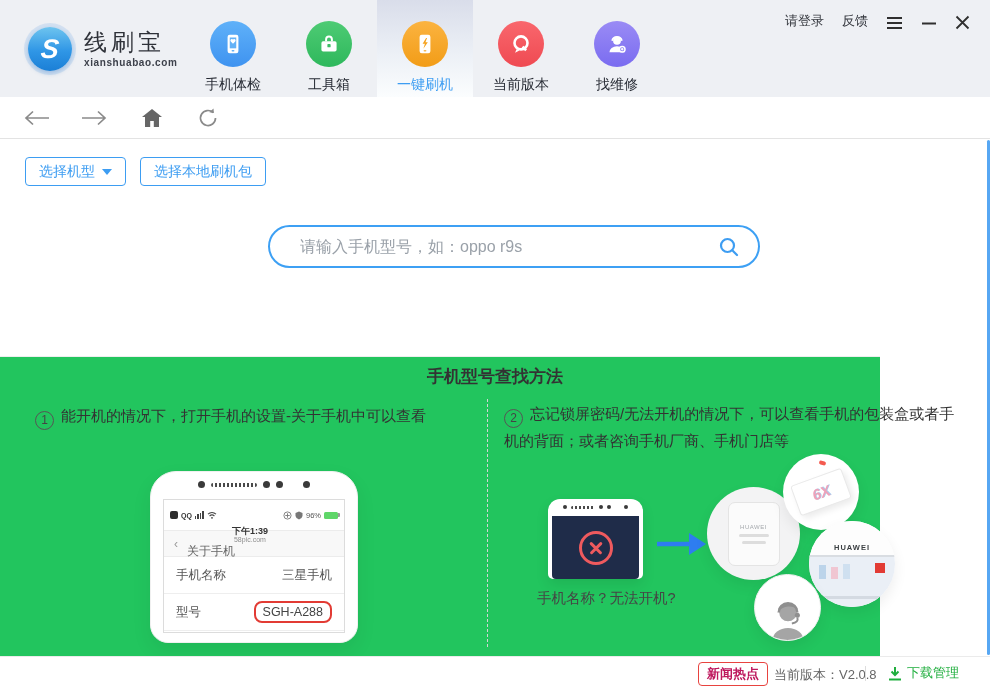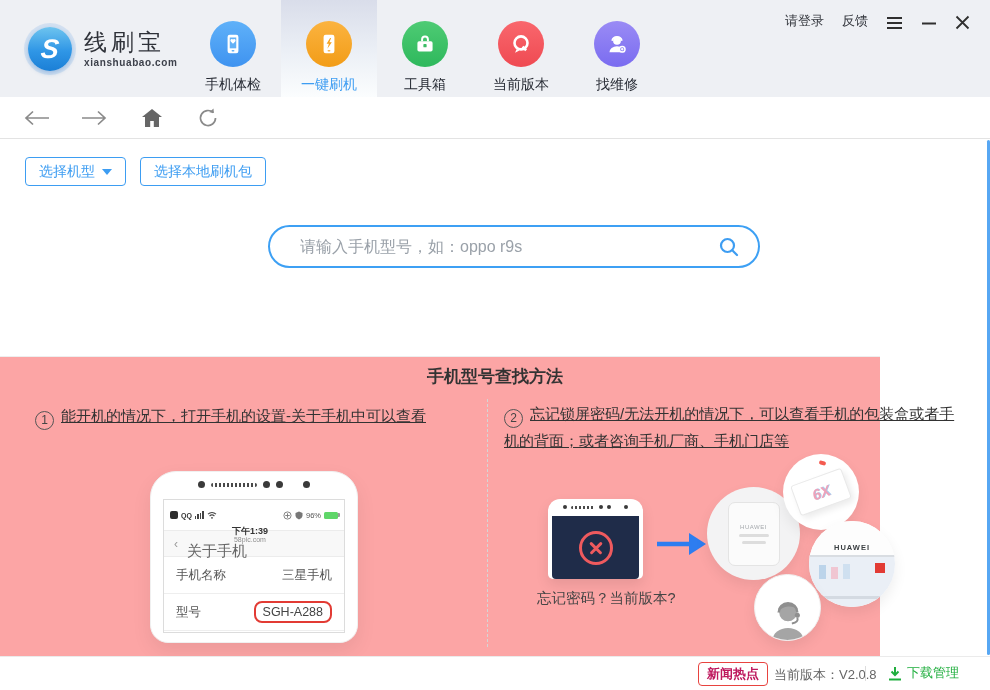--- a/index.html
+++ b/index.html
@@ -54,23 +54,23 @@
 
   .search-box {
     position:absolute; left:268px; top:225px; width:492px; height:43px;
     border:2px solid #3da0f4; border-radius:22px; background:#fff;
     display:flex; align-items:center; padding:0 18px 0 30px;
   }
   .search-input { flex:1; border:none; outline:none; font-size:16px; color:#333; background:transparent; font-family:inherit; }
   .search-input::placeholder { color:#9aa1a9; }
 
   
-  .guide { position:absolute; left:0; top:356px; width:880px; height:300px; background:#fca5a5; border-top:1px solid #eee; }
+  .guide { position:absolute; left:0; top:356px; width:880px; height:300px; background:#22c55e; border-top:1px solid #eee; }
   .guide-title { position:absolute; left:0; top:8px; width:990px; text-align:center; font-size:17px; font-weight:600; color:#333; }
-  .step { position:absolute; font-size:15px; color:#333; line-height:25px;text-decoration:underline; }
+  .step { position:absolute; font-size:15px; color:#333; line-height:25px; }
   .step1 { left:35px; top:46px; width:445px; }
   .step2 { left:504px; top:44px; width:458px; }
   .num-badge {
     display:inline-flex; width:19px; height:19px; border:1px solid #555; border-radius:50%;
     align-items:center; justify-content:center; font-size:12px; color:#444; margin-right:7px; vertical-align:-3px;
   }
   .col-divider { position:absolute; left:487px; top:42px; height:248px; border-left:1px dashed #d5d5d5; }
 
   
   .phone-card {
@@ -89,21 +89,21 @@
   .bars { display:flex; align-items:flex-end; gap:1px; }
   .bars i { display:block; width:1.5px; background:#444; }
   .sb-center { text-align:center; line-height:1.15; }
   .sb-time { font-size:9px; font-weight:bold; color:#333;margin-top:40px; }
   .sb-site { font-size:7px; color:#8f8f8f; }
   .sb-pct { font-size:7.5px; color:#555; }
   .battery { width:14px; height:7px; background:#5fd669; border-radius:1.5px; position:relative; }
   .battery:after { content:""; position:absolute; right:-2.5px; top:1.5px; width:2px; height:4px; background:#9b9b9b; border-radius:0 1px 1px 0; }
   .about-row { height:27px; background:#f8f8f8; border-top:1px solid #ececec; border-bottom:1px solid #ececec; display:flex; align-items:center; gap:9px; padding:0 10px; }
   .chev { color:#9a9a9a; font-size:12px; }
-  .about-label { font-size:15px; color:#666;margin-top:15px; }
+  .about-label { font-size:12px; color:#666;margin-top:15px; }
   .spec-row { height:36px; display:flex; align-items:center; justify-content:space-between; padding:0 12px; font-size:12.5px; color:#555; }
   .spec-row.bordered { border-top:1px solid #eee; border-bottom:1px solid #eee; height:38px; }
   .model-box { border:2px solid #e23b34; border-radius:8px; padding:2px 7px; color:#444; }
 
   
   .locked-phone {
     position:absolute; left:548px; top:142px; width:95px; height:80px; background:#fff;
     border-radius:12px 12px 5px 5px; box-shadow:0 6px 14px rgba(0,0,0,.09);
   }
   .locked-screen { position:absolute; left:4px; right:4px; top:17px; bottom:0; background:#1f2c49; border-radius:0 0 4px 4px; display:flex; align-items:center; justify-content:center; }
@@ -166,39 +166,39 @@
       <div class="nav-circle nc-blue">
         <svg width="26" height="26" viewBox="0 0 24 24">
             <rect x="7" y="3.5" width="10" height="17" rx="2" fill="#fff"></rect>
             <rect x="9" y="6" width="6" height="10" fill="#64b2f7"></rect>
             <path d="M12 14.2 l-2.1-2.1 a1.35 1.35 0 1 1 2.1-1.7 a1.35 1.35 0 1 1 2.1 1.7 z" fill="#fff" transform="translate(0,-2.5)"></path>
             <rect x="10.7" y="17.6" width="2.6" height="1.3" rx="0.6" fill="#64b2f7"></rect>
           </svg>
       </div>
       <div class="nav-label">手机体检</div>
     </div>
+    <div class="nav-item">
+      <div class="nav-circle nc-green">
+        <svg width="26" height="26" viewBox="0 0 24 24">
+            <path d="M9.3 9.5 v-1.7 a2.7 2.7 0 0 1 5.4 0 v1.7" fill="none" stroke="#fff" stroke-width="1.8"></path>
+            <rect x="5" y="9.5" width="14" height="9.5" rx="1.6" fill="#fff"></rect>
+            <rect x="10.5" y="12" width="3" height="3" rx="0.8" fill="#3bbd65"></rect>
+          </svg>
+      </div>
+      <div class="nav-label">工具箱</div>
+    </div>
     <div class="nav-item active">
       <div class="nav-circle nc-orange">
         <svg width="26" height="26" viewBox="0 0 24 24">
             <rect x="7" y="3.5" width="10" height="17" rx="2" fill="#fff"></rect>
             <path d="M13 6.5 l-3.2 5.3 h2.1 l-1.4 4.6 4.1-6 h-2.2 l1.5-3.9 z" fill="#f6a21d"></path>
             <rect x="10.7" y="17.6" width="2.6" height="1.3" rx="0.6" fill="#f6ba55"></rect>
           </svg>
       </div>
       <div class="nav-label">一键刷机</div>
-    </div>
-    <div class="nav-item">
-      <div class="nav-circle nc-green">
-        <svg width="26" height="26" viewBox="0 0 24 24">
-            <path d="M9.3 9.5 v-1.7 a2.7 2.7 0 0 1 5.4 0 v1.7" fill="none" stroke="#fff" stroke-width="1.8"></path>
-            <rect x="5" y="9.5" width="14" height="9.5" rx="1.6" fill="#fff"></rect>
-            <rect x="10.5" y="12" width="3" height="3" rx="0.8" fill="#3bbd65"></rect>
-          </svg>
-      </div>
-      <div class="nav-label">工具箱</div>
     </div>
     <div class="nav-item">
       <div class="nav-circle nc-red">
         <svg width="26" height="26" viewBox="0 0 24 24">
             <circle cx="12" cy="11" r="6" fill="none" stroke="#fff" stroke-width="2.4"></circle>
             <path d="M13.5 14.5 l3.2 3.4" stroke="#fff" stroke-width="2.4"></path>
             <path d="M8 16.5 l-1.5 3.5 4-2" fill="#fff"></path>
           </svg>
       </div>
       <div class="nav-label">当前版本</div>
@@ -356,21 +356,21 @@
         <i style="width:5px;"></i>
         <i class="dot d4"></i>
     </div>
     <div class="locked-screen">
       <div class="err-circle">
           <i class="a"></i>
           <i class="b"></i>
         </div>
     </div>
   </div>
-  <div class="locked-caption">忘记密码？当前版本?</div>
+  <div class="locked-caption">手机名称？无法开机?</div>
 
   <svg class="abs" style="left:655px; top:172px;" width="52" height="30" viewBox="0 0 52 30">
     <path d="M2 15 H36" stroke="#2e7df0" stroke-width="4.5"></path>
     <path d="M34 4 L51 15 L34 26 z" fill="#2e7df0"></path>
   </svg>
 
   <div class="bubble bubble-card">
     <div class="mini-card">
       <span class="t">HUAWEI</span>
       <i class="l"></i>

